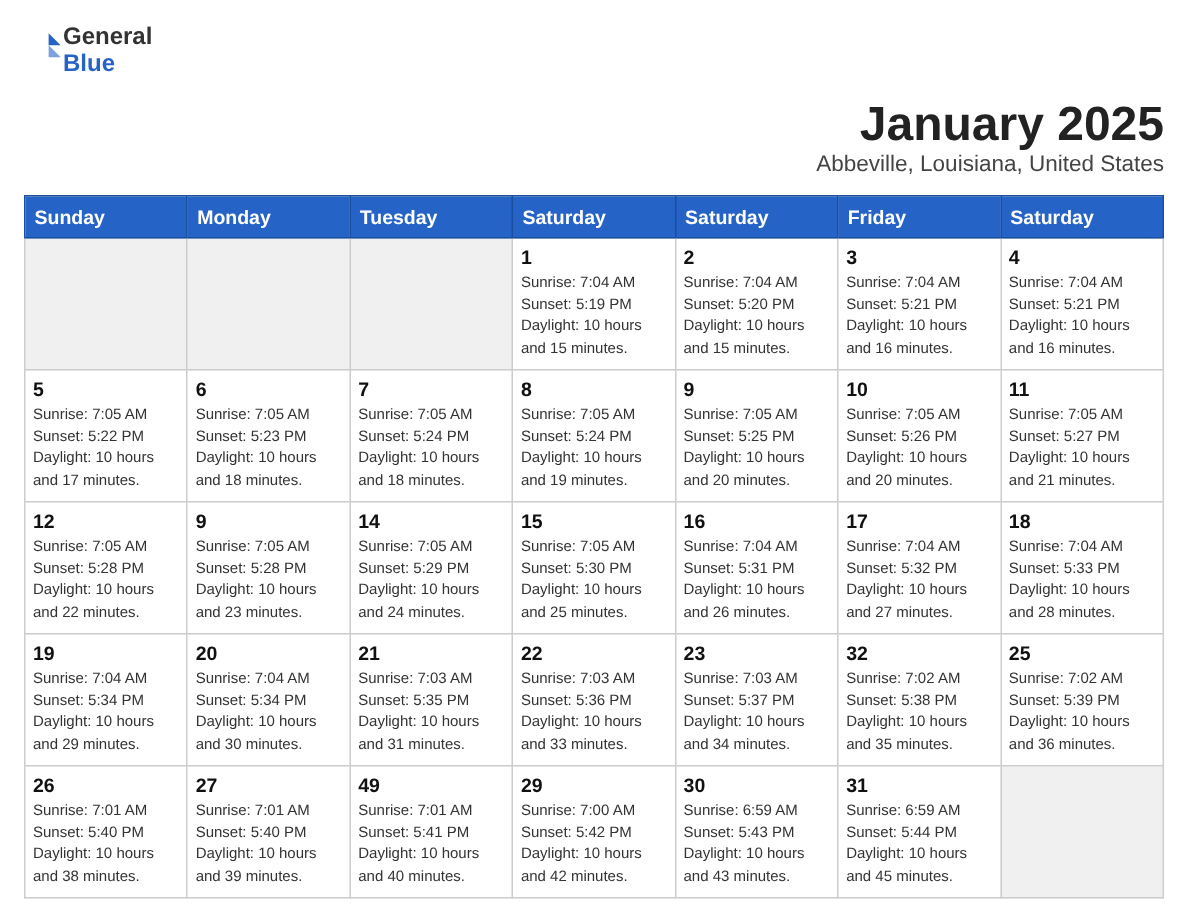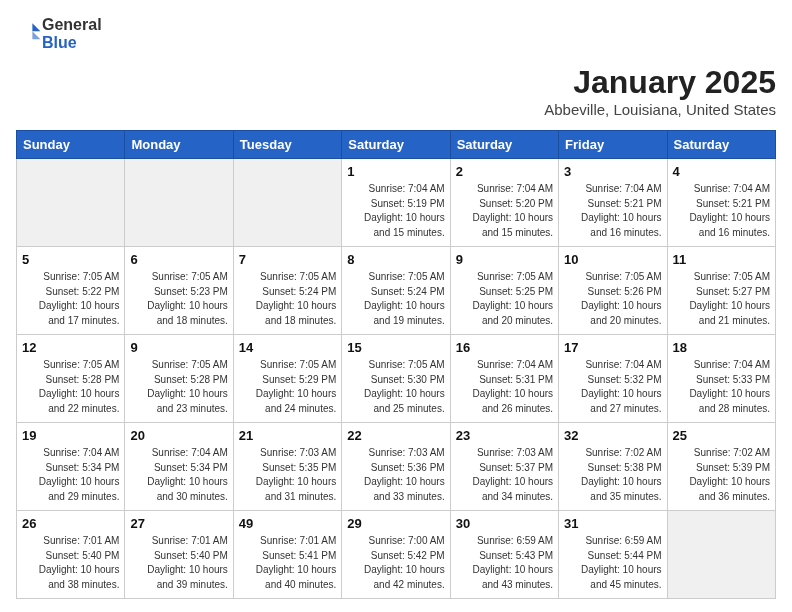--- a/index.html
+++ b/index.html
@@ -75,21 +75,20 @@
     .day-number {
       font-size: 13px;
       font-weight: bold;
       margin-bottom: 3px;
       color: #111;
     }
     .day-info {
       font-size: 10px;
       color: #333;
       line-height: 1.45;
-      text-align: right;
     }
   </style>
 </head>
 <body>
 
 <div class="header">
   <div class="logo">
     <div>
       <svg class="logo-icon" viewBox="0 0 30 30">
         <polygon points="18,4 28,14 18,14" fill="#2563c7"></polygon>

